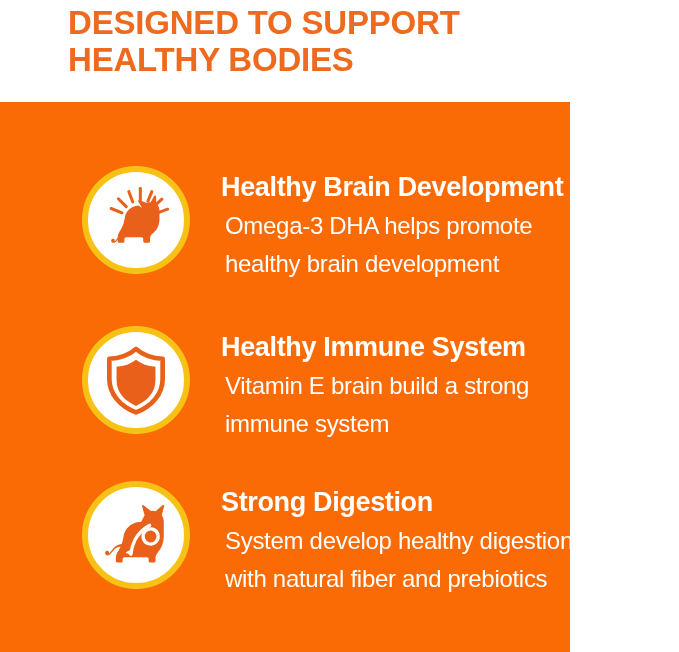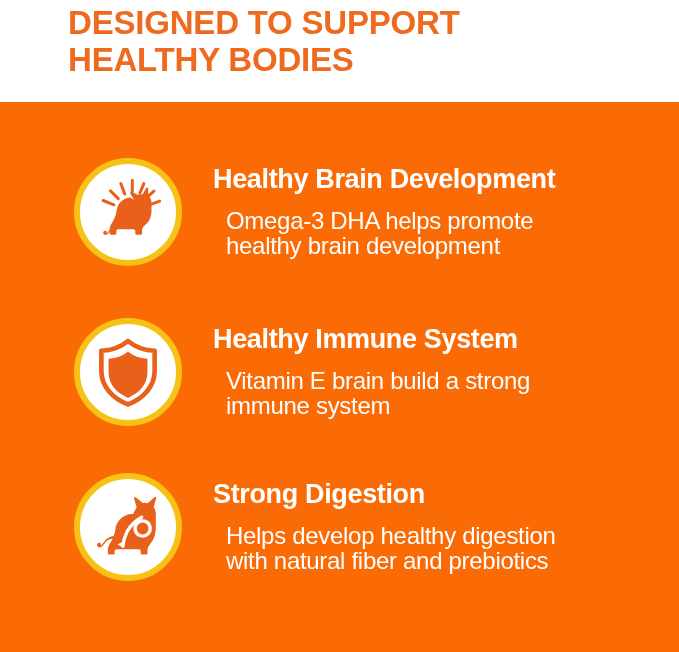--- a/index.html
+++ b/index.html
@@ -11,21 +11,21 @@
     width: 679px;
     height: 652px;
     overflow: hidden;
     background: #ffffff;
     font-family: "Liberation Sans", sans-serif;
     -webkit-font-smoothing: antialiased;
   }
 
   .poster {
     position: relative;
-    width: 679px;
+    width: 570px;
     height: 652px;
     background: #ffffff;
     display: flex;
     flex-direction: column;
   }
 
   
   .header-band {
     position: relative;
     height: 102px;
@@ -45,21 +45,21 @@
     text-transform: uppercase;
     font-family: "Liberation Sans", sans-serif;
   }
 
   
   .body-panel {
     position: relative;
     flex: 1 1 auto;
     background: #fa6a05;
     box-sizing: border-box;
-    padding: 8px;
+    padding: 16px;
   }
 
   .feature-list {
     position: relative;
     margin: 0;
     padding: 0;
     list-style: none;
   }
 
   .feature {
@@ -110,24 +110,24 @@
     margin: 0 0 1px 0;
     font-size: 27px;
     font-weight: 700;
     line-height: 31px;
     letter-spacing: -0.35px;
     color: #ffffff;
     font-family: "Liberation Sans", sans-serif;
   }
 
   .feature-desc {
-    margin: 13px;
+    margin: 4px;
     font-size: 24px;
     font-weight: 400;
-    line-height: 25px;
+    line-height: 38px;
     letter-spacing: -0.3px;
     color: #ffffff;
     white-space: pre-line;
     font-family: "Liberation Sans", sans-serif;
   }
 </style>
 </head>
 <body>
 
 <div class="poster">
@@ -229,20 +229,20 @@
               <g fill="none" stroke="#ffffff" stroke-width="4.6" stroke-linecap="round">
                 <path d="M69 36.5 c-9.5 5.5 -16 12 -20 19.5 c-3.8 7.2 -5.4 14 -6 20.5"></path>
                 <path d="M63 44.5 a10.5 10.5 0 1 1 -0.2 0.2"></path>
               </g>
               <path d="M43 78.5 l-7.5 -4.3 l8 -4.4 z" fill="#ffffff"></path>
             </svg>
           </span>
         </div>
         <div class="feature-text">
           <h2 class="feature-heading">Strong Digestion</h2>
-          <p class="feature-desc">Helps develop healthy digestion
+          <p class="feature-desc">System develop healthy digestion
 with natural fiber and prebiotics</p>
         </div>
       </li>
 
     </ul>
   </section>
 </div>
 
 </body></html>

